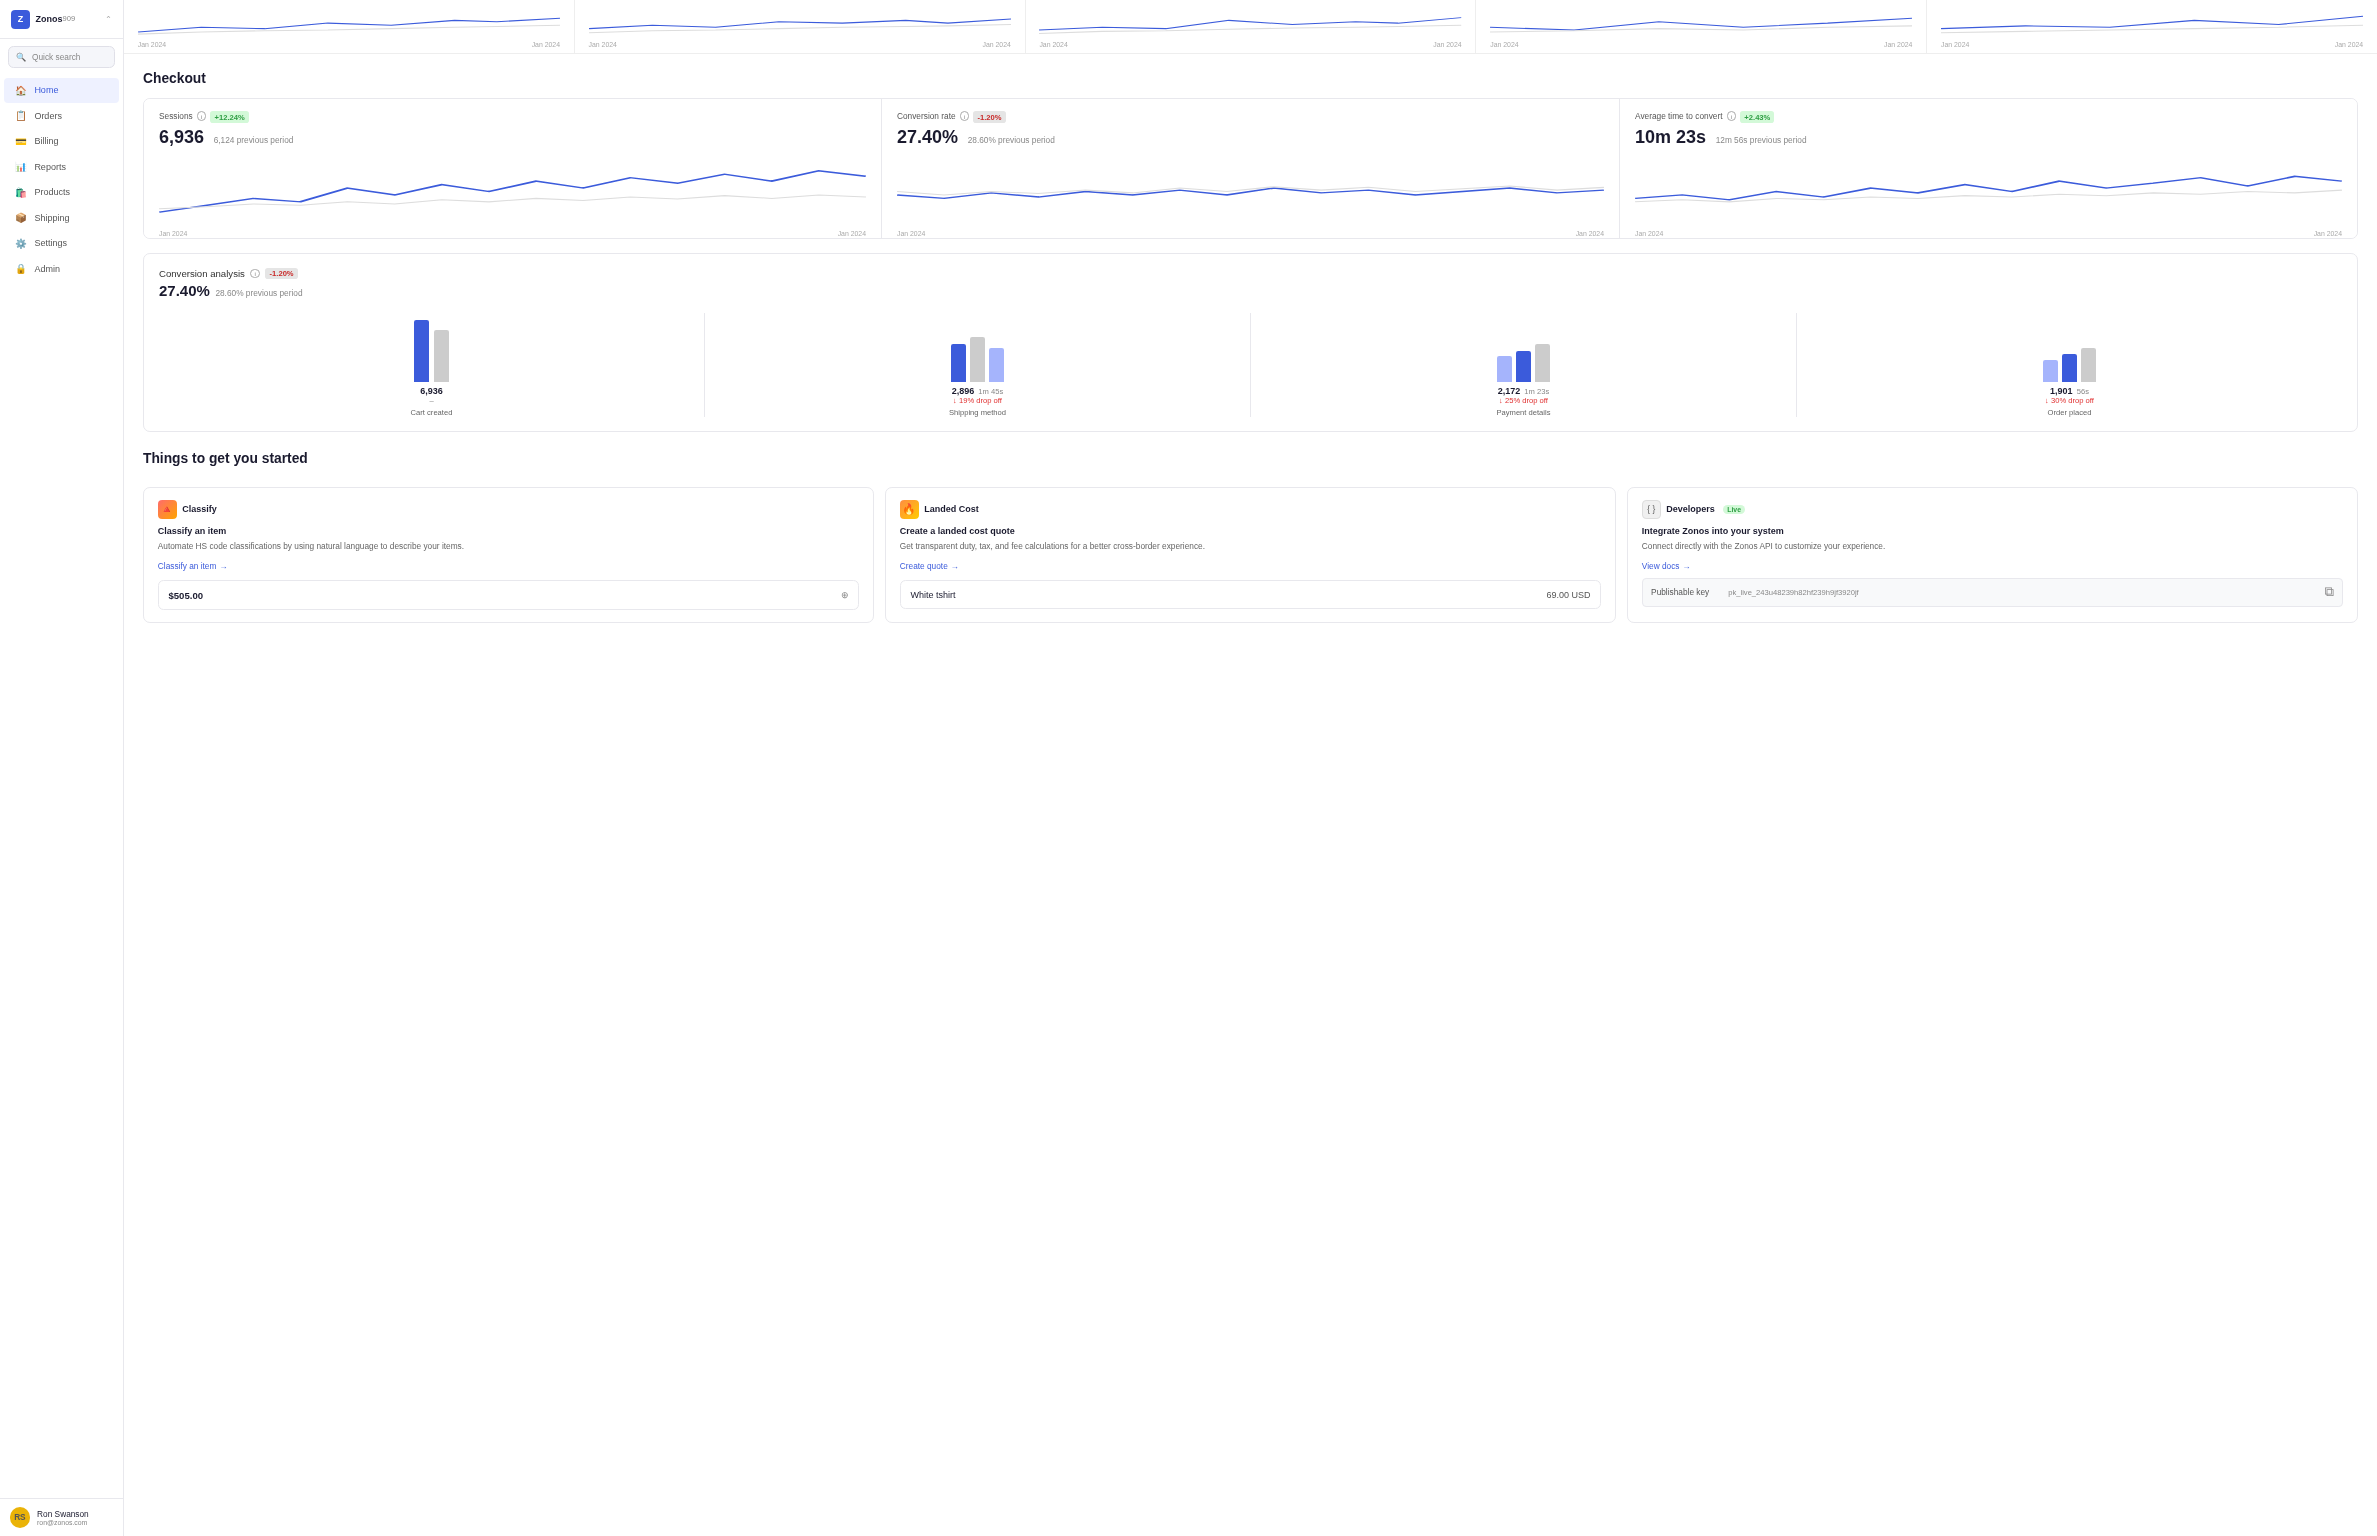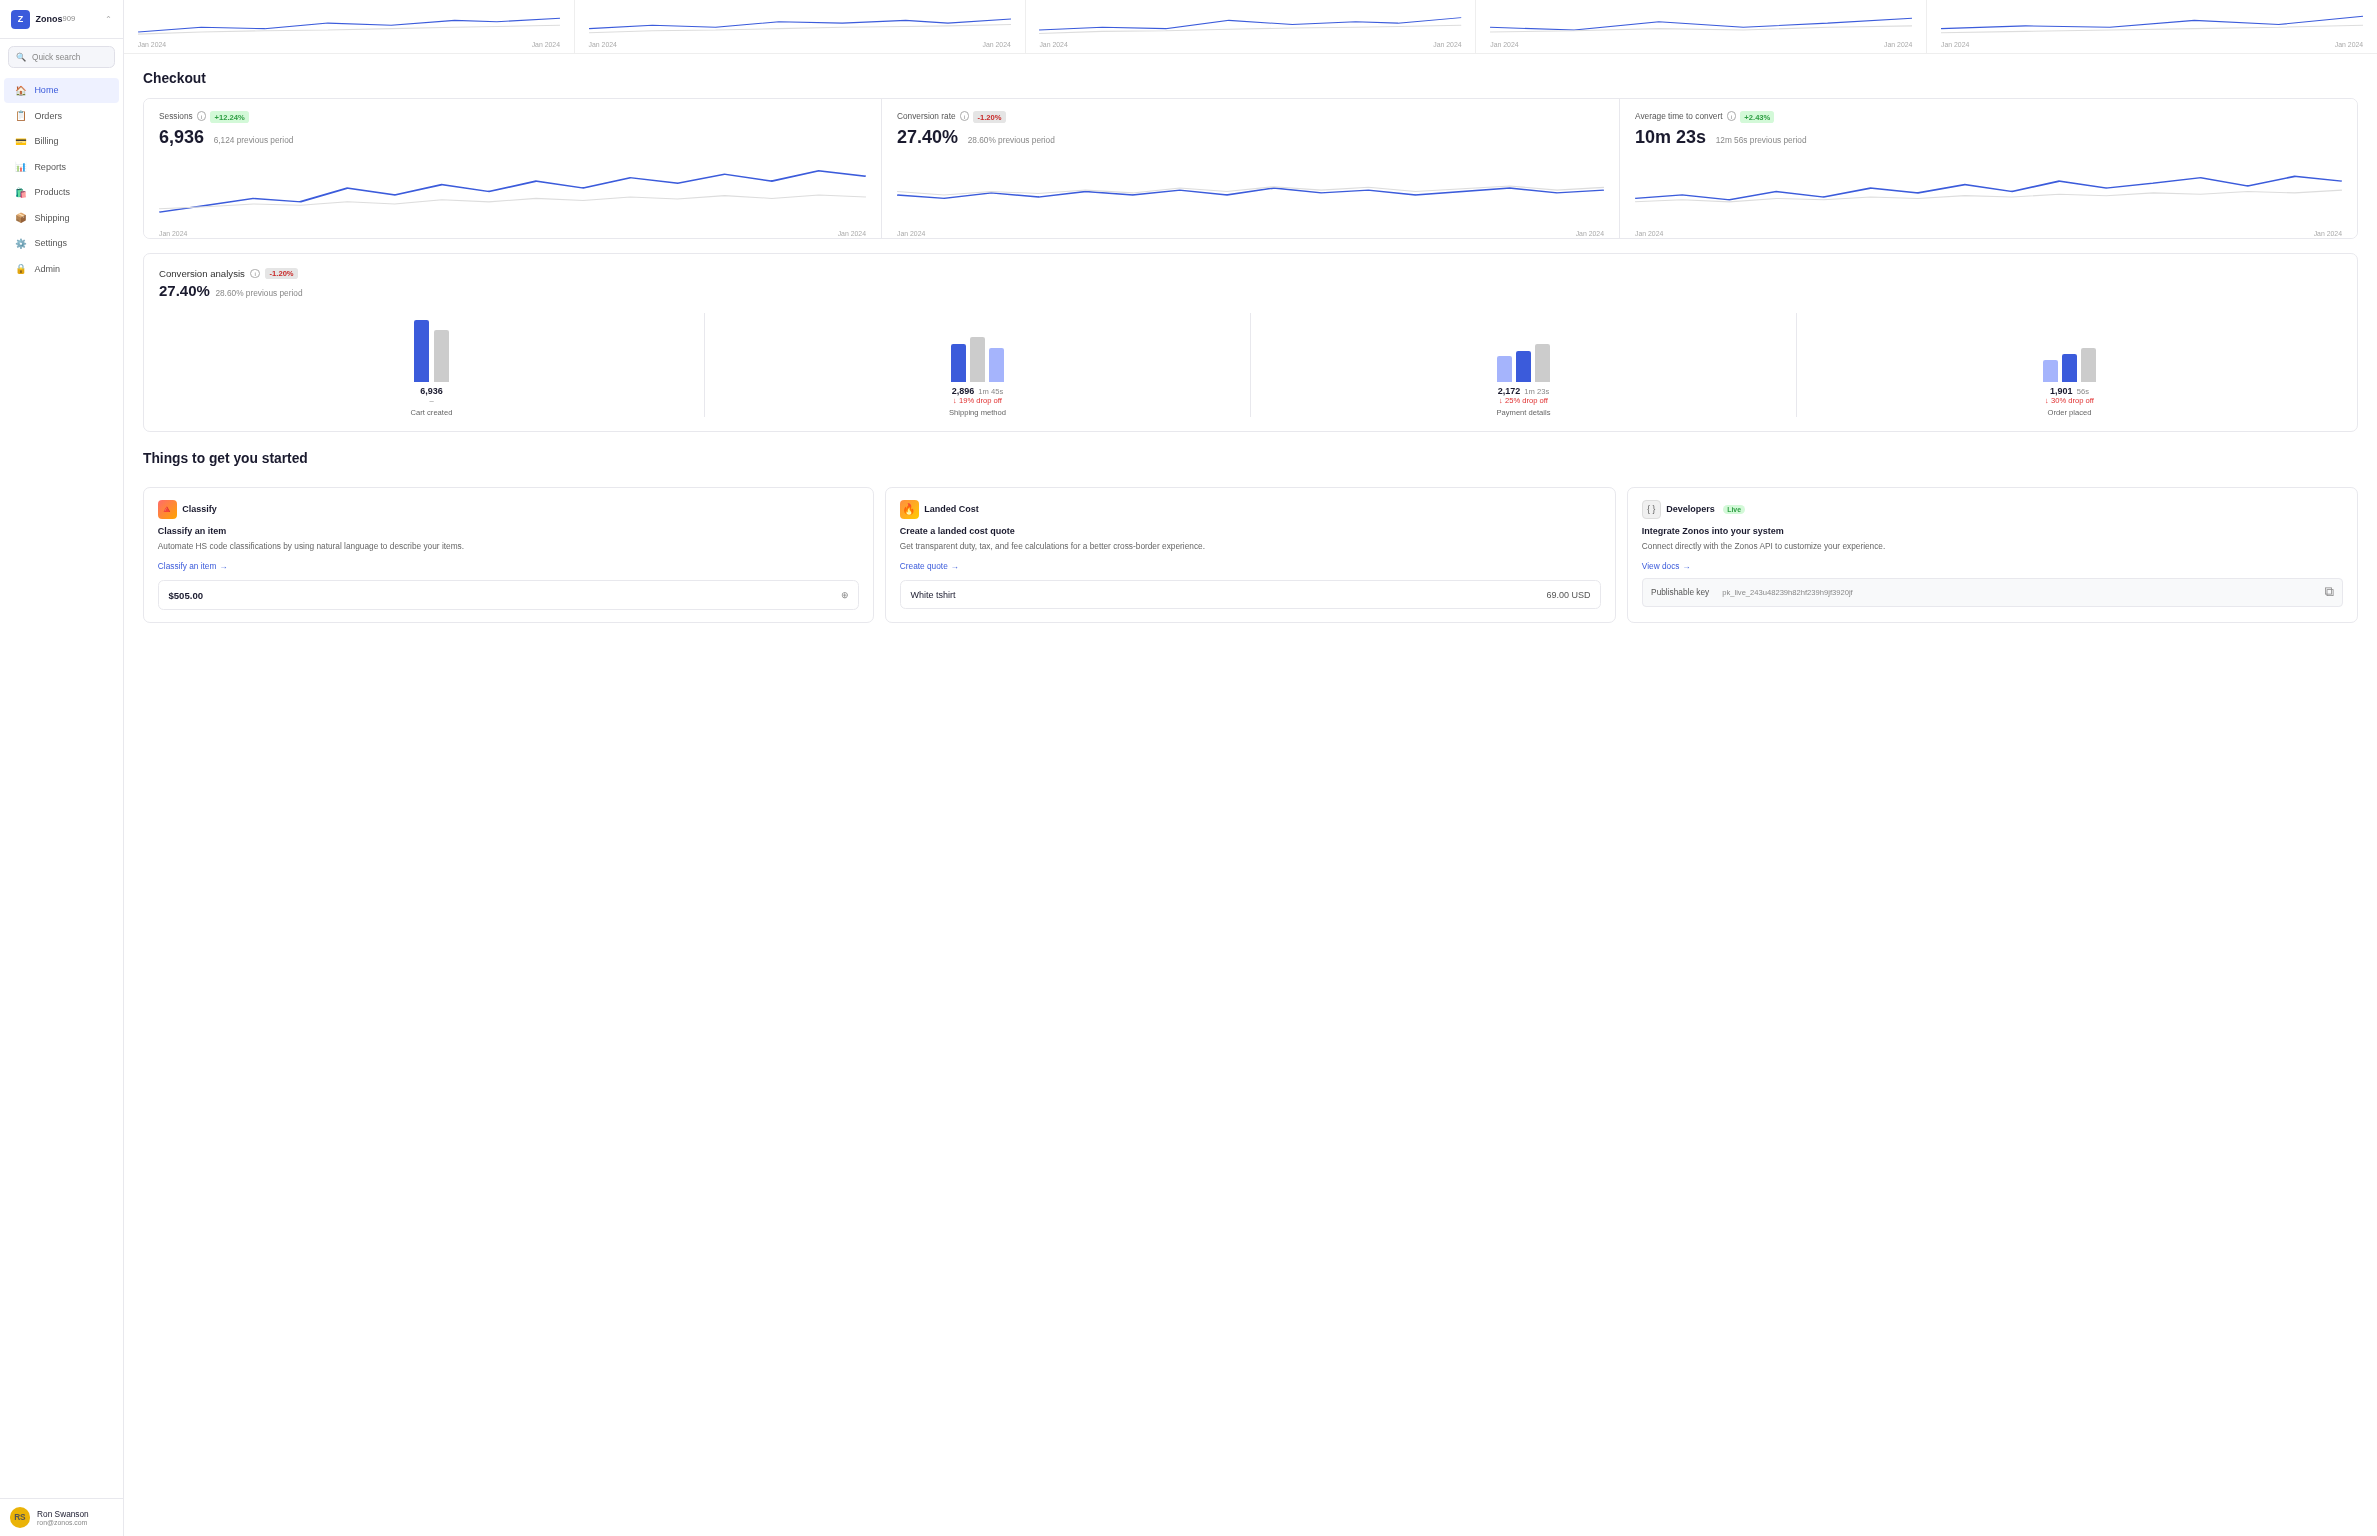--- a/index.html
+++ b/index.html
@@ -180,21 +180,21 @@
     .card-icon { width: 19px; height: 19px; border-radius: 4.1px; display: flex; align-items: center; justify-content: center; font-size: 11px; }
     .card-icon-classify { background: linear-gradient(135deg, #ff6b6b, #ffa500); }
     .card-icon-landed { background: linear-gradient(135deg, #ff8c42, #ffcc00); }
     .card-icon-dev { background: #f0f0f0; border: 0.7px solid #ddd; color: #555; font-size: 8.3px; }
     .card-title-main { font-weight: 600; font-size: 9px; }
     .live-badge { background: #d3f9d8; color: #2f9e44; font-size: 6.9px; font-weight: 600; padding: 0.7px 4.1px; border-radius: 6.9px; margin-left: 2.8px; }
     .card-subtitle { font-size: 9px; font-weight: 600; margin-bottom: 4.1px; }
     .card-desc { font-size: 8.3px; color: #666; line-height: 1.5; margin-bottom: 8.3px; }
     .card-link { font-size: 8.3px; color: #3b5bdb; display: flex; align-items: center; gap: 2.8px; cursor: pointer; font-weight: 500; }
 
-    .key-row { display: flex; align-items: center; gap: 13px; background: #f8f9fa; border: 0.7px solid #e8e8ed; border-radius: 4.1px; padding: 5.5px 8.3px; margin-top: 6.9px; }
+    .key-row { display: flex; align-items: center; gap: 19px; background: #f8f9fa; border: 0.7px solid #e8e8ed; border-radius: 4.1px; padding: 5.5px 8.3px; margin-top: 6.9px; }
     .key-label { font-size: 8.3px; color: #555; white-space: nowrap; }
     .key-value { font-size: 7.6px; color: #888; flex: 1; overflow: hidden; text-overflow: ellipsis; white-space: nowrap; }
     .copy-btn { background: none; border: none; cursor: pointer; color: #888; padding: 0; }
 
     .date-label { font-size: 6.9px; color: #aaa; margin-top: 2.8px; }
   </style>
 </head>
 <body>
 
 <div class="sidebar">

